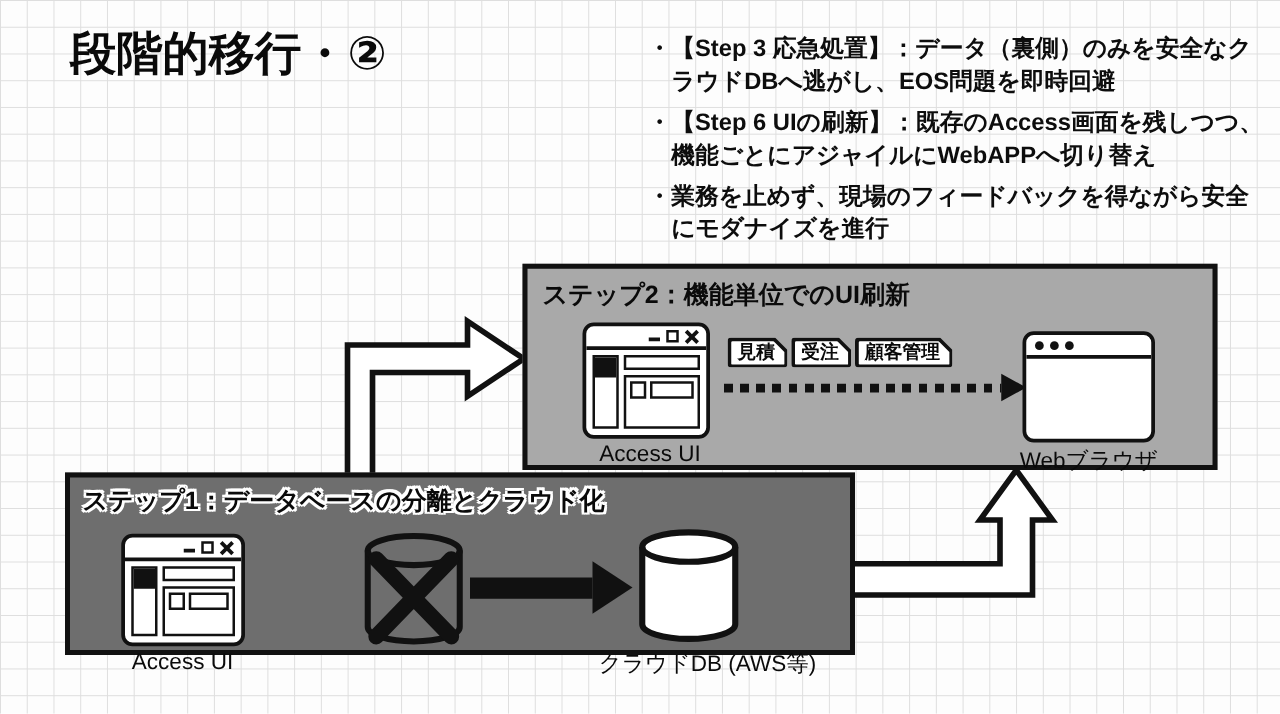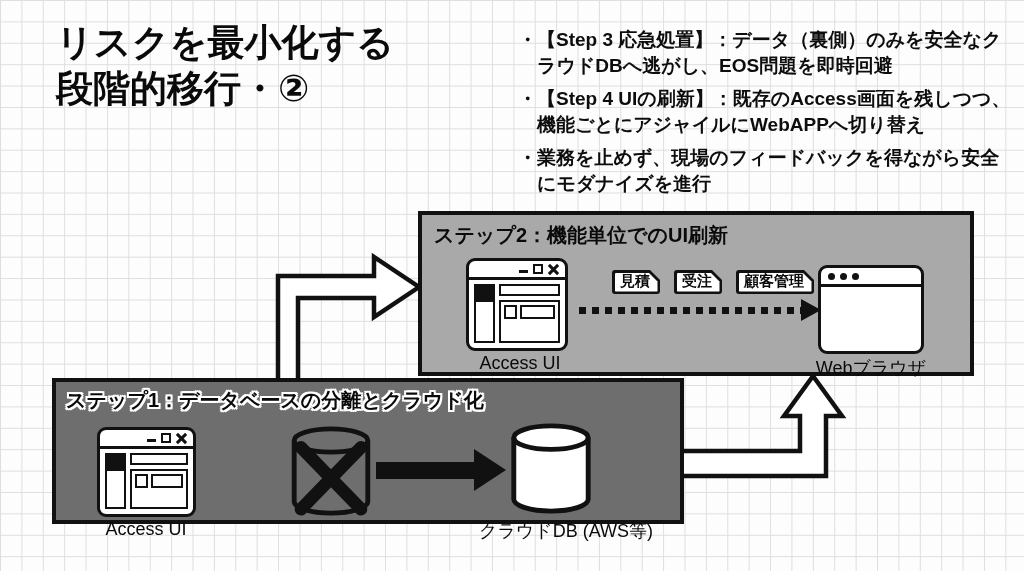--- a/index.html
+++ b/index.html
@@ -71,21 +71,21 @@
   .win-body.empty{padding:0;}
   .app-sidebar{width:21px;border:2.5px solid var(--ink);}
   .app-sidebar::before{content:"";display:block;height:16px;background:var(--ink);}
   .app-content{flex:1;display:flex;flex-direction:column;gap:4px;}
   .app-toolbar{height:12px;border:2.5px solid var(--ink);}
   .app-panel{flex:1;border:2.5px solid var(--ink);padding:3px;display:flex;gap:3px;align-items:flex-start;}
   .app-sq{width:13px;height:14px;border:2.5px solid var(--ink);}
   .app-wide{flex:1;height:14px;border:2.5px solid var(--ink);}
 
   
-  .tags-row{position:absolute;left:190px;top:55px;display:flex;gap:14px;}
+  .tags-row{position:absolute;left:160px;top:55px;display:flex;gap:3px;}
   .tag{position:relative;display:inline-block;}
   .tag-bg{position:absolute;inset:0;background:var(--ink);border-radius:3px;
           clip-path:polygon(0 0,calc(100% - 10px) 0,100% 10px,100% 100%,0 100%);}
   .tag-bg::after{content:"";position:absolute;inset:2.5px;background:#fff;border-radius:1px;
           clip-path:polygon(0 0,calc(100% - 9px) 0,100% 9px,100% 100%,0 100%);}
   .tag-label{position:relative;display:block;padding:2px 10px 3px 8px;
              font-size:15px;font-weight:800;color:#0a0a0a;}
 
   
   .dotted-arrow{position:absolute;left:157px;top:84px;width:242px;height:22px;
@@ -101,32 +101,31 @@
     border-top:21px solid transparent;border-bottom:21px solid transparent;}
 
   .db-icon{position:absolute;}
 </style>
 </head>
 <body>
 
 <div class="canvas">
 
   <div class="main-title">
-    <div>リスクを最小化する</div>
     <div>段階的移行・②</div>
   </div>
 
   <div class="bullets">
     <div class="bullet">
       <span class="bullet-marker">・</span>
       <span class="bullet-text">【Step 3 応急処置】：データ（裏側）のみを安全なクラウドDBへ逃がし、EOS問題を即時回避</span>
     </div>
     <div class="bullet">
       <span class="bullet-marker">・</span>
-      <span class="bullet-text">【Step 4 UIの刷新】：既存のAccess画面を残しつつ、機能ごとにアジャイルにWebAPPへ切り替え</span>
+      <span class="bullet-text">【Step 6 UIの刷新】：既存のAccess画面を残しつつ、機能ごとにアジャイルにWebAPPへ切り替え</span>
     </div>
     <div class="bullet">
       <span class="bullet-marker">・</span>
       <span class="bullet-text">業務を止めず、現場のフィードバックを得ながら安全にモダナイズを進行</span>
     </div>
   </div>
 
   <svg class="flow-arrows" width="1024" height="571" viewBox="0 0 1024 571">
     <polygon points="278,392 278,276 374,276 374,257 419,287 374,317 374,298 298,298 298,392"></polygon>
     <polygon points="681,451 800,451 800,416 784,416 813,376 842,416 826,416 826,476 681,476"></polygon>

